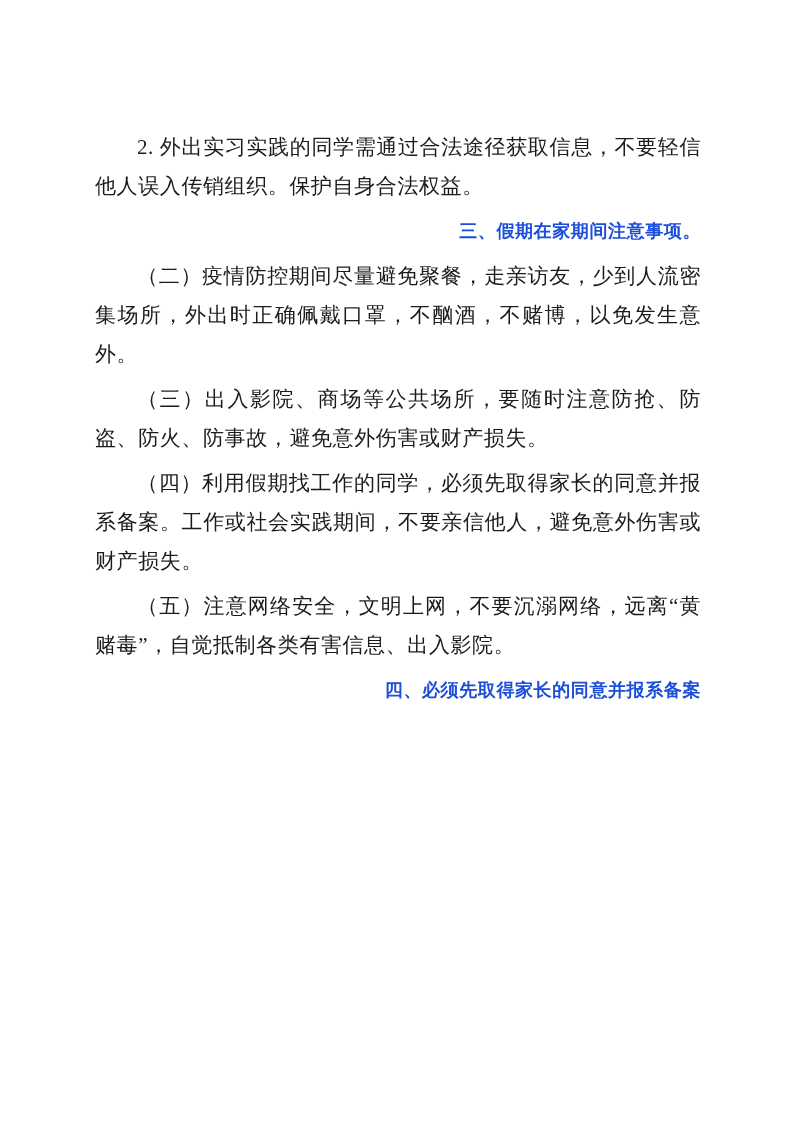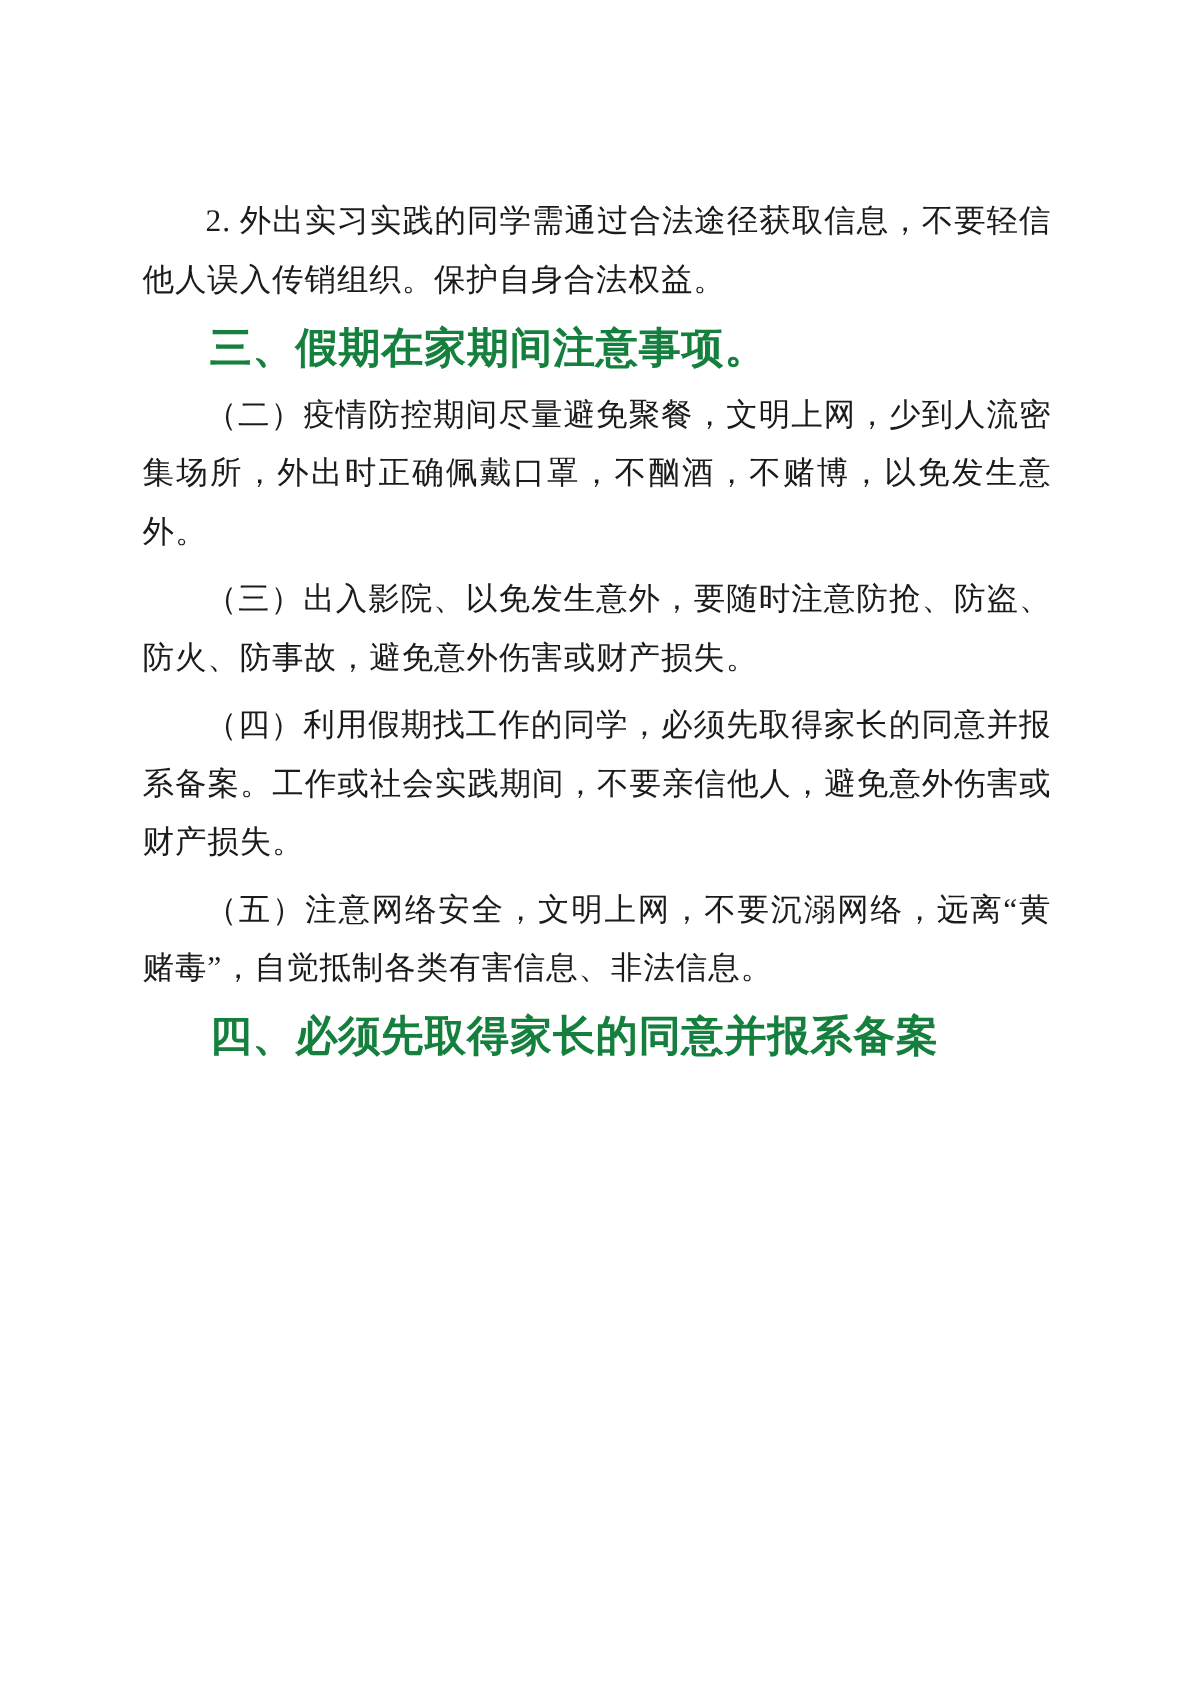--- a/index.html
+++ b/index.html
@@ -27,49 +27,50 @@
     line-height: 39px;
     letter-spacing: 0.6px;
     color: #1b1b1b;
     text-align: justify;
     text-indent: 2em;
     text-justify: inter-character;
   }
   .heading {
     margin: 0 0 6px 0;
     font-family: "Liberation Sans", "DejaVu Sans", sans-serif;
-    font-size: 28px;
+    font-size: 18px;
     line-height: 39px;
     letter-spacing: 0.6px;
     font-weight: bold;
-    color: #15803d;
+    color: #1d4ed8;
     text-indent: 1.6em;
+    text-align: right;
   }
   .bold-run {
     font-family: "Liberation Sans", "DejaVu Sans", sans-serif;
     font-weight: bold;
     color: #111111;
   }
 </style>
 </head>
 <body>
 
 <div class="page">
   <div class="content">
 
     <p class="para">2. 外出实习实践的同学需通过合法途径获取信息，不要轻信他人误入传销组织。保护自身合法权益。</p>
 
     <p class="heading">三、假期在家期间注意事项。</p>
 
 
-    <p class="para">（二）疫情防控期间尽量避免聚餐，文明上网，少到人流密集场所，外出时正确佩戴口罩，不酗酒，不赌博，以免发生意外。</p>
+    <p class="para">（二）疫情防控期间尽量避免聚餐，走亲访友，少到人流密集场所，外出时正确佩戴口罩，不酗酒，不赌博，以免发生意外。</p>
 
-    <p class="para">（三）出入影院、以免发生意外，要随时注意防抢、防盗、防火、防事故，避免意外伤害或财产损失。</p>
+    <p class="para">（三）出入影院、商场等公共场所，要随时注意防抢、防盗、防火、防事故，避免意外伤害或财产损失。</p>
 
     <p class="para">（四）利用假期找工作的同学，必须先取得家长的同意并报系备案。工作或社会实践期间，不要亲信他人，避免意外伤害或财产损失。</p>
 
-    <p class="para">（五）注意网络安全，文明上网，不要沉溺网络，远离“黄赌毒”，自觉抵制各类有害信息、非法信息。</p>
+    <p class="para">（五）注意网络安全，文明上网，不要沉溺网络，远离“黄赌毒”，自觉抵制各类有害信息、出入影院。</p>
 
     <p class="heading">四、必须先取得家长的同意并报系备案</p>
 
 
   </div>
 </div>
 
 </body></html>

